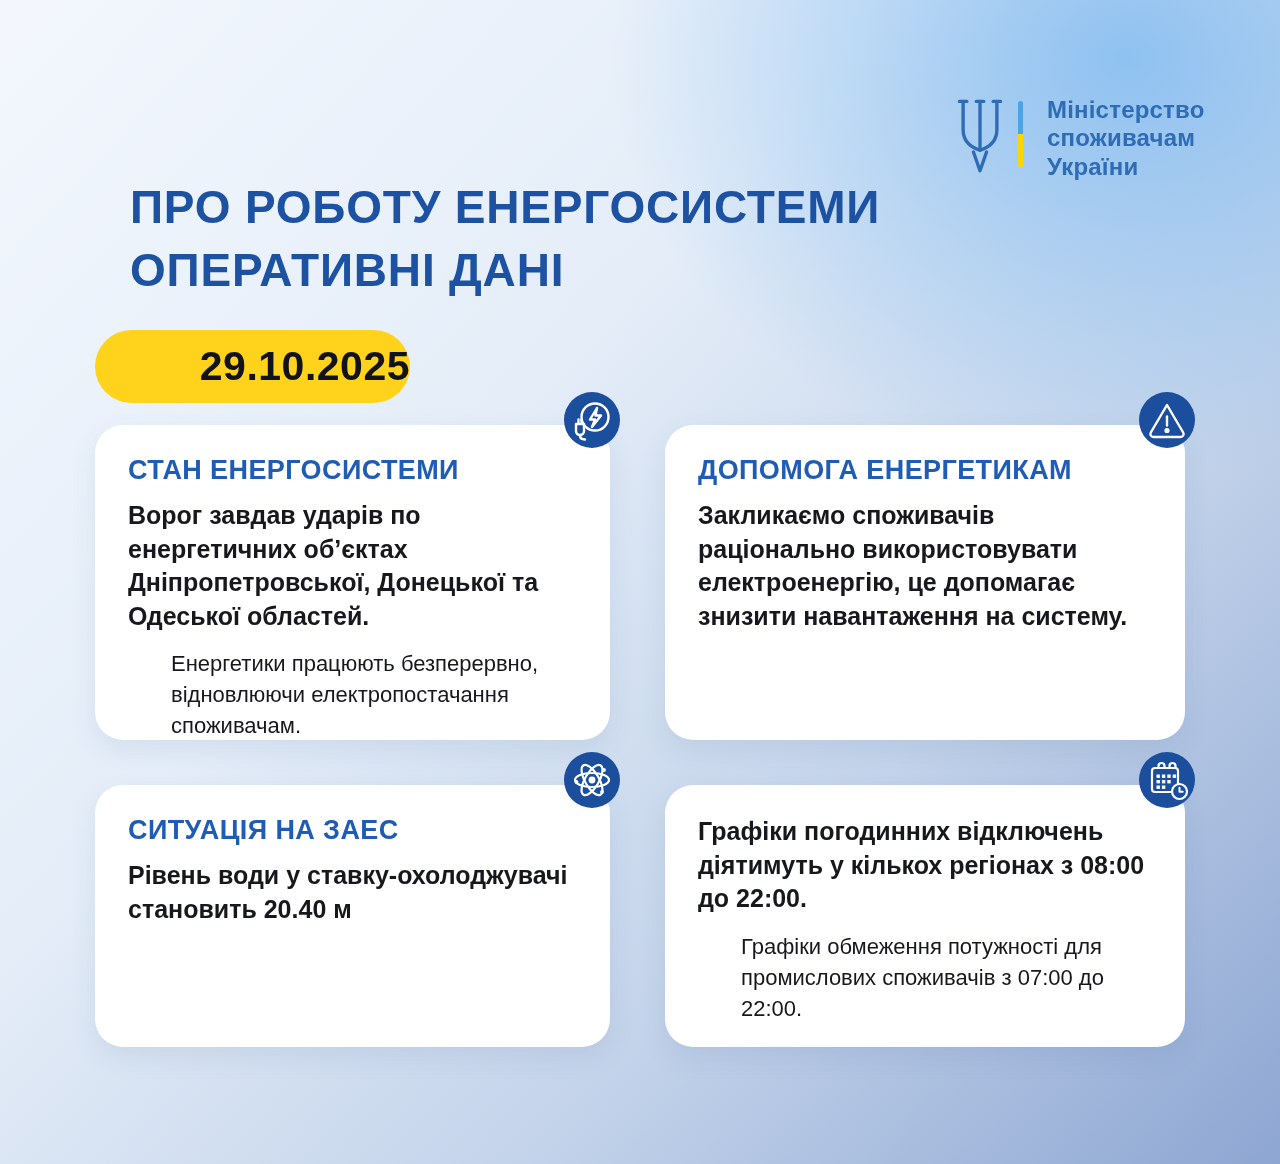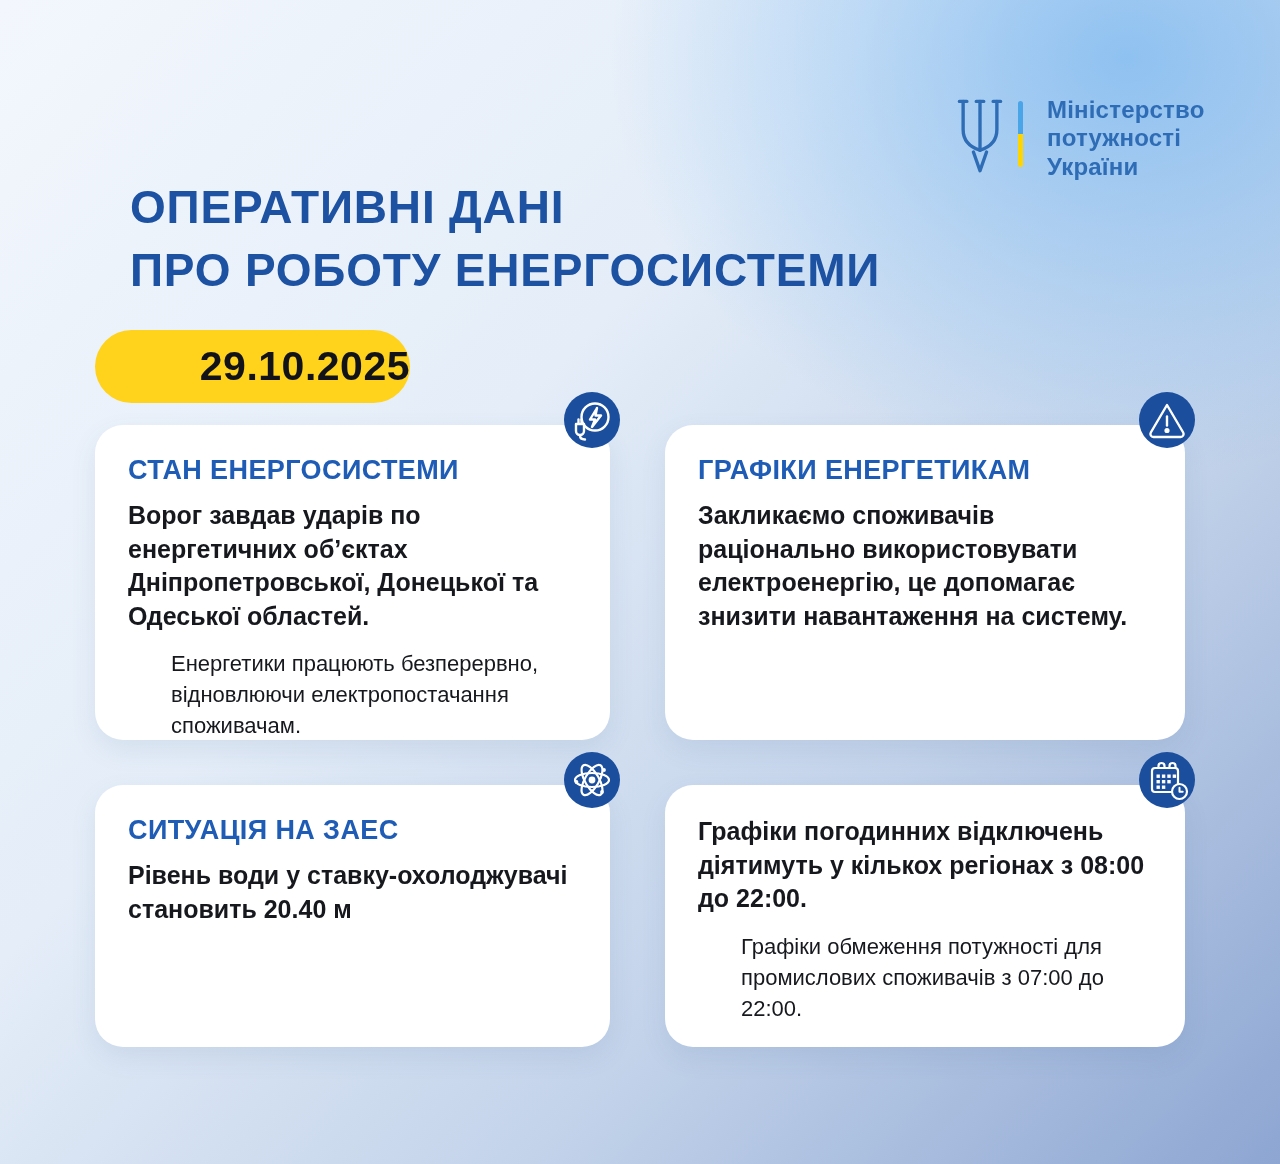--- a/index.html
+++ b/index.html
@@ -49,28 +49,28 @@
           <path d="M10 6 h8 M46 6 h8 M28 6 h8"></path>
         </g>
       </svg>
     </div>
     <div class="bar">
       <div class="b-top"></div>
       <div class="b-bot"></div>
     </div>
     <div class="l-text">
       <div>Міністерство</div>
-      <div>потужності</div>
+      <div>споживачам</div>
       <div>України</div>
     </div>
   </div>
 
   <div class="title">
+    <div>ПРО РОБОТУ ЕНЕРГОСИСТЕМИ</div>
     <div>ОПЕРАТИВНІ ДАНІ</div>
-    <div>ПРО РОБОТУ ЕНЕРГОСИСТЕМИ</div>
   </div>
 
   <div class="date-pill">
     <span>29.10.2025</span>
   </div>
 
   <div class="grid">
 
     <div class="card">
       <div class="badge">
@@ -92,21 +92,21 @@
     <div class="card">
       <div class="badge">
         <svg width="56" height="56" viewBox="0 0 56 56" fill="none">
           <g stroke="#ffffff" stroke-width="2.4" stroke-linecap="round" stroke-linejoin="round">
             <path d="M28 13 L44.2 40.5 a3 3 0 0 1 -2.6 4.5 H14.4 a3 3 0 0 1 -2.6 -4.5 Z"></path>
             <path d="M28 24.5 v9"></path>
             <circle cx="28" cy="38.5" r="1.4" fill="#ffffff"></circle>
           </g>
         </svg>
       </div>
-      <h2>ГРАФІКИ ЕНЕРГЕТИКАМ</h2>
+      <h2>ДОПОМОГА ЕНЕРГЕТИКАМ</h2>
       <p class="lead">Закликаємо споживачів раціонально використовувати електроенергію, це допомагає знизити навантаження на систему.</p>
       <p class="body"></p>
     </div>
 
     <div class="card">
       <div class="badge">
         <svg width="56" height="56" viewBox="0 0 56 56" fill="none">
           <g stroke="#ffffff" stroke-width="2.2">
             <ellipse cx="28" cy="28" rx="17" ry="7"></ellipse>
             <ellipse cx="28" cy="28" rx="17" ry="7" transform="rotate(60 28 28)"></ellipse>

